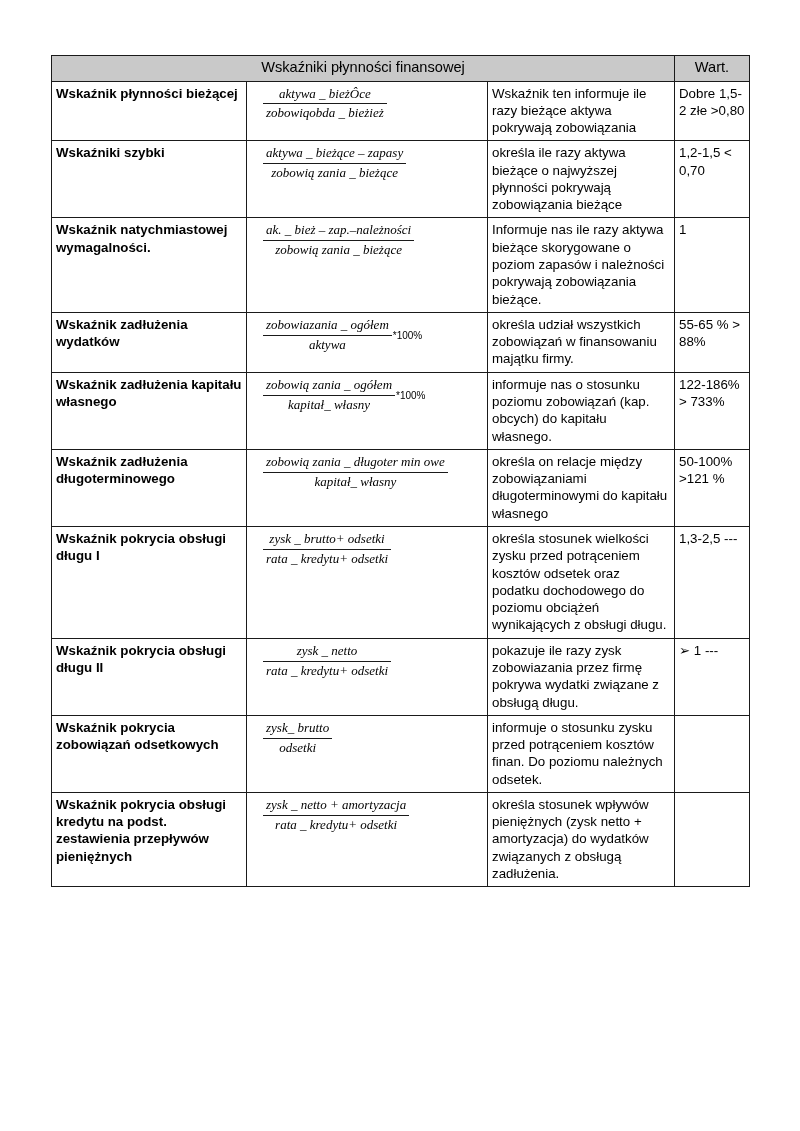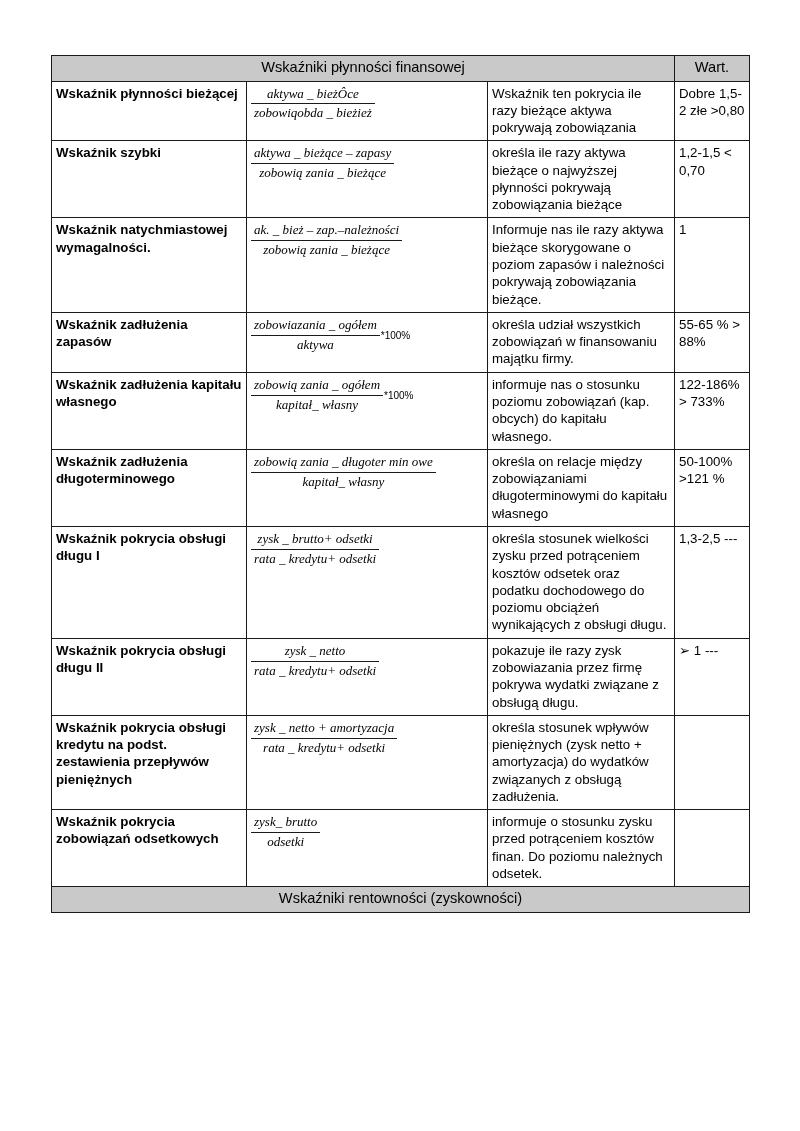--- a/index.html
+++ b/index.html
@@ -82,21 +82,21 @@
   .formula-cell {
     padding-top: 6px;
   }
   .formula {
     display: inline-flex;
     align-items: center;
     font-family: "Liberation Serif", "DejaVu Serif", serif;
     font-style: italic;
     font-size: 13px;
     white-space: nowrap;
-    margin-left: 0;
+    margin-left: 12px;
   }
   .frac {
     display: inline-flex;
     flex-direction: column;
     text-align: center;
   }
   .frac .num {
     padding: 0 3px 1px 3px;
     border-bottom: 1.3px solid #1a1a1a;
   }
@@ -129,25 +129,25 @@
           <td class="section-val">Wart.</td>
         </tr>
         <tr>
           <td class="name-cell">Wskaźnik płynności bieżącej</td>
           <td class="formula-cell"><span class="formula">
               <span class="frac">
                 <span class="num">aktywa _ bieżÔce</span>
                 <span class="den">zobowiqobda _ bieżież</span>
               </span>
             </span></td>
-          <td class="desc-cell">Wskaźnik ten pokrycia ile razy bieżące aktywa pokrywają zobowiązania</td>
+          <td class="desc-cell">Wskaźnik ten informuje ile razy bieżące aktywa pokrywają zobowiązania</td>
           <td class="val-cell">Dobre 1,5-2 złe &gt;0,80</td>
         </tr>
         <tr>
-          <td class="name-cell">Wskaźnik szybki</td>
+          <td class="name-cell">Wskaźniki szybki</td>
           <td class="formula-cell"><span class="formula">
               <span class="frac">
                 <span class="num">aktywa _ bieżące – zapasy</span>
                 <span class="den">zobowią zania _ bieżące</span>
               </span>
             </span></td>
           <td class="desc-cell">określa ile razy aktywa bieżące o najwyższej płynności pokrywają zobowiązania bieżące</td>
           <td class="val-cell">1,2-1,5 &lt; 0,70</td>
         </tr>
         <tr>
@@ -155,21 +155,21 @@
           <td class="formula-cell"><span class="formula">
               <span class="frac">
                 <span class="num">ak. _ bież – zap.–należności</span>
                 <span class="den">zobowią zania _ bieżące</span>
               </span>
             </span></td>
           <td class="desc-cell">Informuje nas ile razy aktywa bieżące skorygowane o poziom zapasów i należności pokrywają zobowiązania bieżące.</td>
           <td class="val-cell">1</td>
         </tr>
         <tr>
-          <td class="name-cell">Wskaźnik zadłużenia zapasów</td>
+          <td class="name-cell">Wskaźnik zadłużenia wydatków</td>
           <td class="formula-cell"><span class="formula">
               <span class="frac">
                 <span class="num">zobowiazania _ ogółem</span>
                 <span class="den">aktywa</span>
               </span>
               <span class="mult">*100%</span>
             </span></td>
           <td class="desc-cell">określa udział wszystkich zobowiązań w finansowaniu majątku firmy.</td>
           <td class="val-cell">55-65 % &gt; 88%</td>
         </tr>
@@ -212,40 +212,37 @@
           <td class="formula-cell"><span class="formula">
               <span class="frac">
                 <span class="num">zysk _ netto</span>
                 <span class="den">rata _ kredytu+ odsetki</span>
               </span>
             </span></td>
           <td class="desc-cell">pokazuje ile razy zysk zobowiazania przez firmę pokrywa  wydatki związane z obsługą długu.</td>
           <td class="val-cell">➢  1 ---</td>
         </tr>
         <tr>
+          <td class="name-cell">Wskaźnik pokrycia zobowiązań odsetkowych</td>
+          <td class="formula-cell"><span class="formula">
+              <span class="frac">
+                <span class="num">zysk_ brutto</span>
+                <span class="den">odsetki</span>
+              </span>
+            </span></td>
+          <td class="desc-cell">informuje o stosunku zysku przed potrąceniem kosztów finan. Do poziomu należnych odsetek.</td>
+          <td class="val-cell"></td>
+        </tr>
+        <tr>
           <td class="name-cell">Wskaźnik pokrycia obsługi kredytu na podst. zestawienia przepływów pieniężnych</td>
           <td class="formula-cell"><span class="formula">
               <span class="frac">
                 <span class="num">zysk _ netto + amortyzacja</span>
                 <span class="den">rata _ kredytu+ odsetki</span>
               </span>
             </span></td>
           <td class="desc-cell">określa stosunek wpływów pieniężnych (zysk netto + amortyzacja) do wydatków związanych z obsługą zadłużenia.</td>
           <td class="val-cell"></td>
         </tr>
-        <tr>
-          <td class="name-cell">Wskaźnik pokrycia zobowiązań odsetkowych</td>
-          <td class="formula-cell"><span class="formula">
-              <span class="frac">
-                <span class="num">zysk_ brutto</span>
-                <span class="den">odsetki</span>
-              </span>
-            </span></td>
-          <td class="desc-cell">informuje o stosunku zysku przed potrąceniem kosztów finan. Do poziomu należnych odsetek.</td>
-          <td class="val-cell"></td>
-        </tr>
-        <tr class="section-row">
-          <td colspan="4">Wskaźniki rentowności (zyskowności)</td>
-        </tr>
       </tbody>
   </table>
 
 </div>
 
 </body></html>

